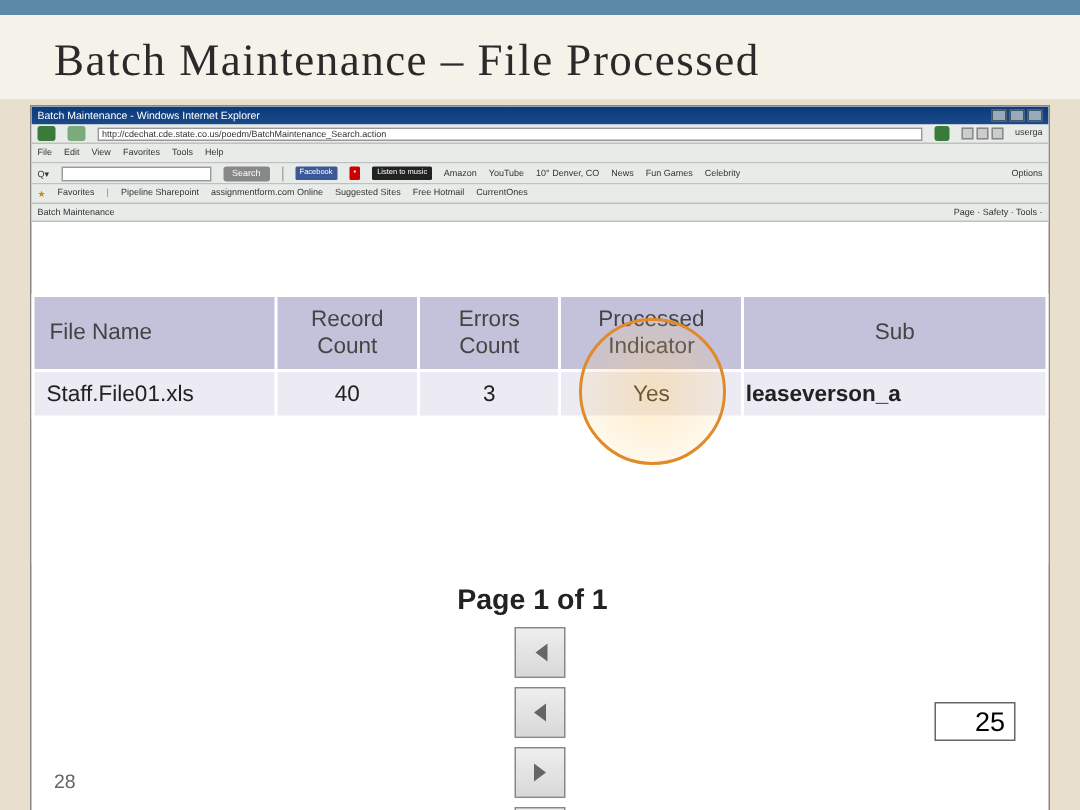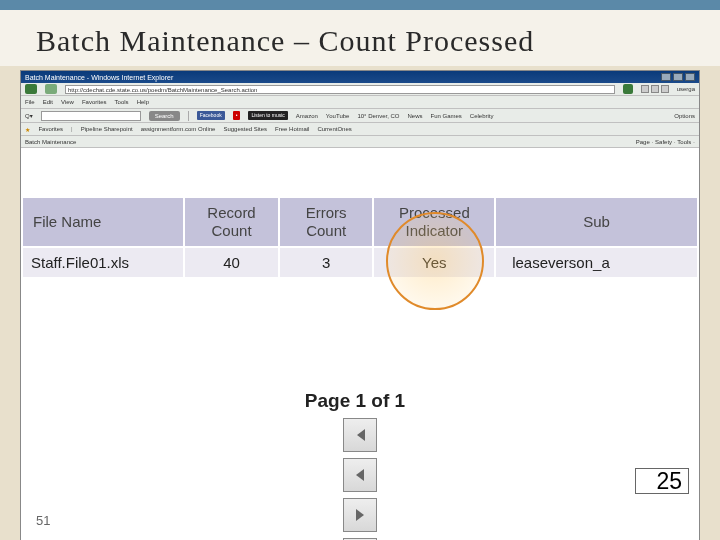--- a/index.html
+++ b/index.html
@@ -99,21 +99,21 @@
   .data-table td {
     background: #eceaf2;
     font-size: 15px;
     padding: 6px 4px;
     border: 2px solid #fff;
     text-align: center;
     color: #222;
     margin-top: 28px;
   }
   .data-table td:first-child { text-align: left; padding-left: 8px; font-family: Arial, sans-serif; }
-  .data-table td:last-child { text-align: left; padding-left: 16px; }
+  .data-table td:last-child { text-align: left; padding-left: 1px; font-weight: bold; }
   .highlight-circle {
     position: absolute;
     width: 98px;
     height: 98px;
     border: 2px solid #e08a2a;
     border-radius: 50%;
     background: radial-gradient(circle, rgba(255,200,100,0.35) 0%, rgba(255,200,100,0.12) 70%, rgba(255,200,100,0) 100%);
     top: 141px;
     left: 365px;
     pointer-events: none;
@@ -141,26 +141,26 @@
     background: linear-gradient(180deg, #eee, #d8d8d8);
     border: 1px solid #888;
     display: flex;
     align-items: center;
     justify-content: center;
     cursor: pointer;
   }
   .pager-btn svg { width:16px; height:16px; }
   .pager-box {
     position: absolute;
-    right: 10px;
+    right: 22px;
     width: 54px;
     height: 26px;
     background: #fff;
     border: 1px solid #666;
-    font-size: 23px;
+    font-size: 18px;
     text-align: right;
     padding: 0 6px;
     line-height: 24px;
   }
   .green-strip {
     height: 20px;
     display: flex;
     gap: 40px;
     justify-content: center;
   }
@@ -181,21 +181,21 @@
   .brand-text .l2 { font-size: 7px; color:#666; }
   .logo { display:flex; align-items:flex-end; }
   .logo .c { width:14px; height:32px; background:#2a9a8a; margin-right:1px; }
   .logo .d { width:14px; height:28px; background:#c43a3a; margin-right:1px; }
   .logo .e { width:14px; height:24px; background:#d89a2a; }
 </style>
 </head>
 <body>
 
 <div class="top-bar"></div>
-<div class="slide-title">Batch Maintenance – Count Processed</div>
+<div class="slide-title">Batch Maintenance – File Processed</div>
 
 <div class="browser-window">
   <div class="win-titlebar">
     <span>Batch Maintenance - Windows Internet Explorer</span>
     <div class="ctrls">
       <div class="ctrl"></div>
       <div class="ctrl"></div>
       <div class="ctrl"></div>
     </div>
   </div>
@@ -306,14 +306,14 @@
   </div>
 
   <div class="green-strip">
     <div class="green-block"></div>
     <div class="green-block"></div>
   </div>
 
 </div>
 
 <div class="footer">
-  <span class="pagenum">51</span>
+  <span class="pagenum">28</span>
 </div>
 
 </body></html>

